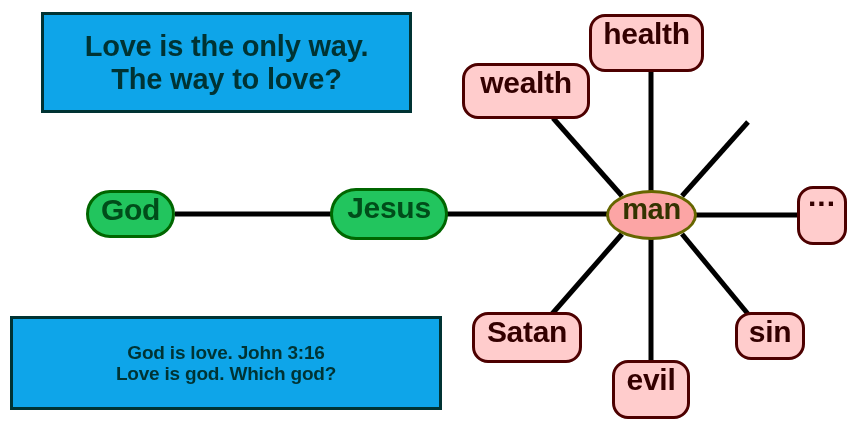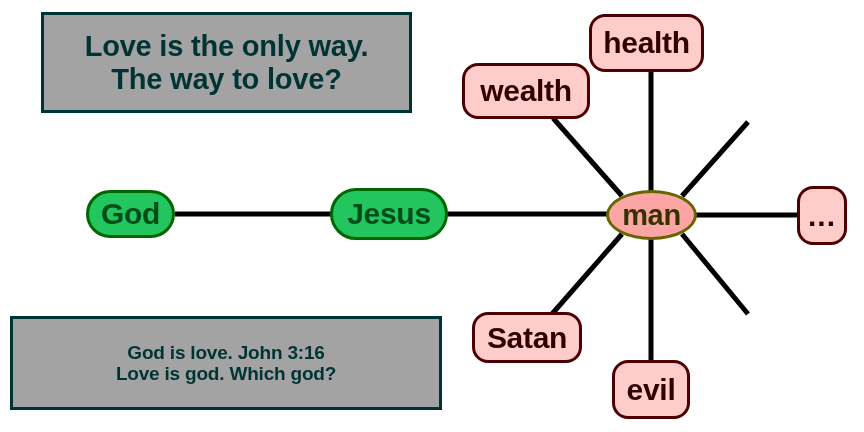--- a/index.html
+++ b/index.html
@@ -27,21 +27,21 @@
     left: 0; top: 0;
     width: 864px;
     height: 432px;
     z-index: 1;
   }
 
   
   .caption-box {
     position: absolute;
     z-index: 3;
-    background: #a3a3a3;
+    background: #0ea5e9;
     border: 3px solid #003333;
     box-sizing: border-box;
     display: flex;
     flex-direction: column;
     align-items: center;
     justify-content: center;
     color: #003333;
     font-weight: bold;
     font-family: "Liberation Sans", sans-serif;
     line-height: 1.12;
@@ -64,21 +64,21 @@
     height: 94px;
     font-size: 19px;
   }
 
   
   .node {
     position: absolute;
     z-index: 2;
     box-sizing: border-box;
     display: flex;
-    align-items: center;
+    align-items: flex-start;
     justify-content: center;
     font-weight: bold;
     font-family: "Liberation Sans", sans-serif;
     white-space: nowrap;
     letter-spacing: -0.3px;
   }
 
   .node-green {
     background: #22c55e;
     border: 3px solid #006600;
@@ -167,20 +167,23 @@
 
   <div class="node node-pink" id="node-health">
     <span>health</span>
   </div>
 
 
   <div class="node node-pink" id="node-etc">
     <span class="dots-glyph">...</span>
   </div>
 
+  <div class="node node-pink" id="node-sin">
+    <span>sin</span>
+  </div>
 
   <div class="node node-pink" id="node-satan">
     <span>Satan</span>
   </div>
 
   <div class="node node-pink" id="node-evil">
     <span>evil</span>
   </div>
 
 </div>

